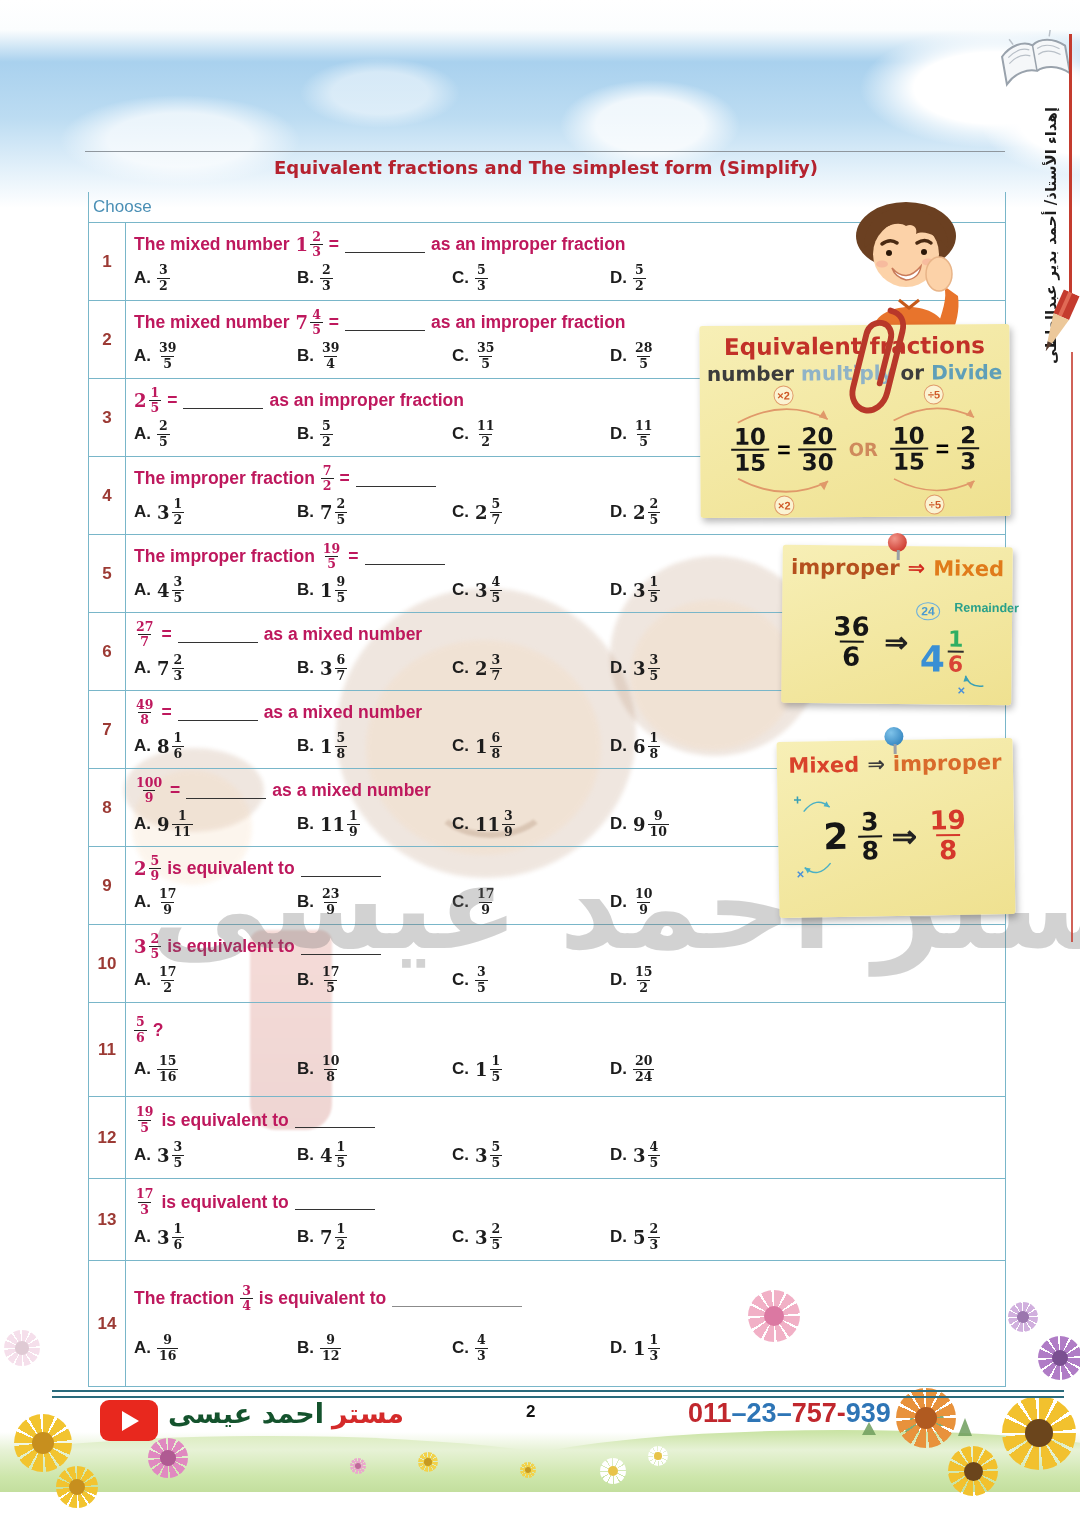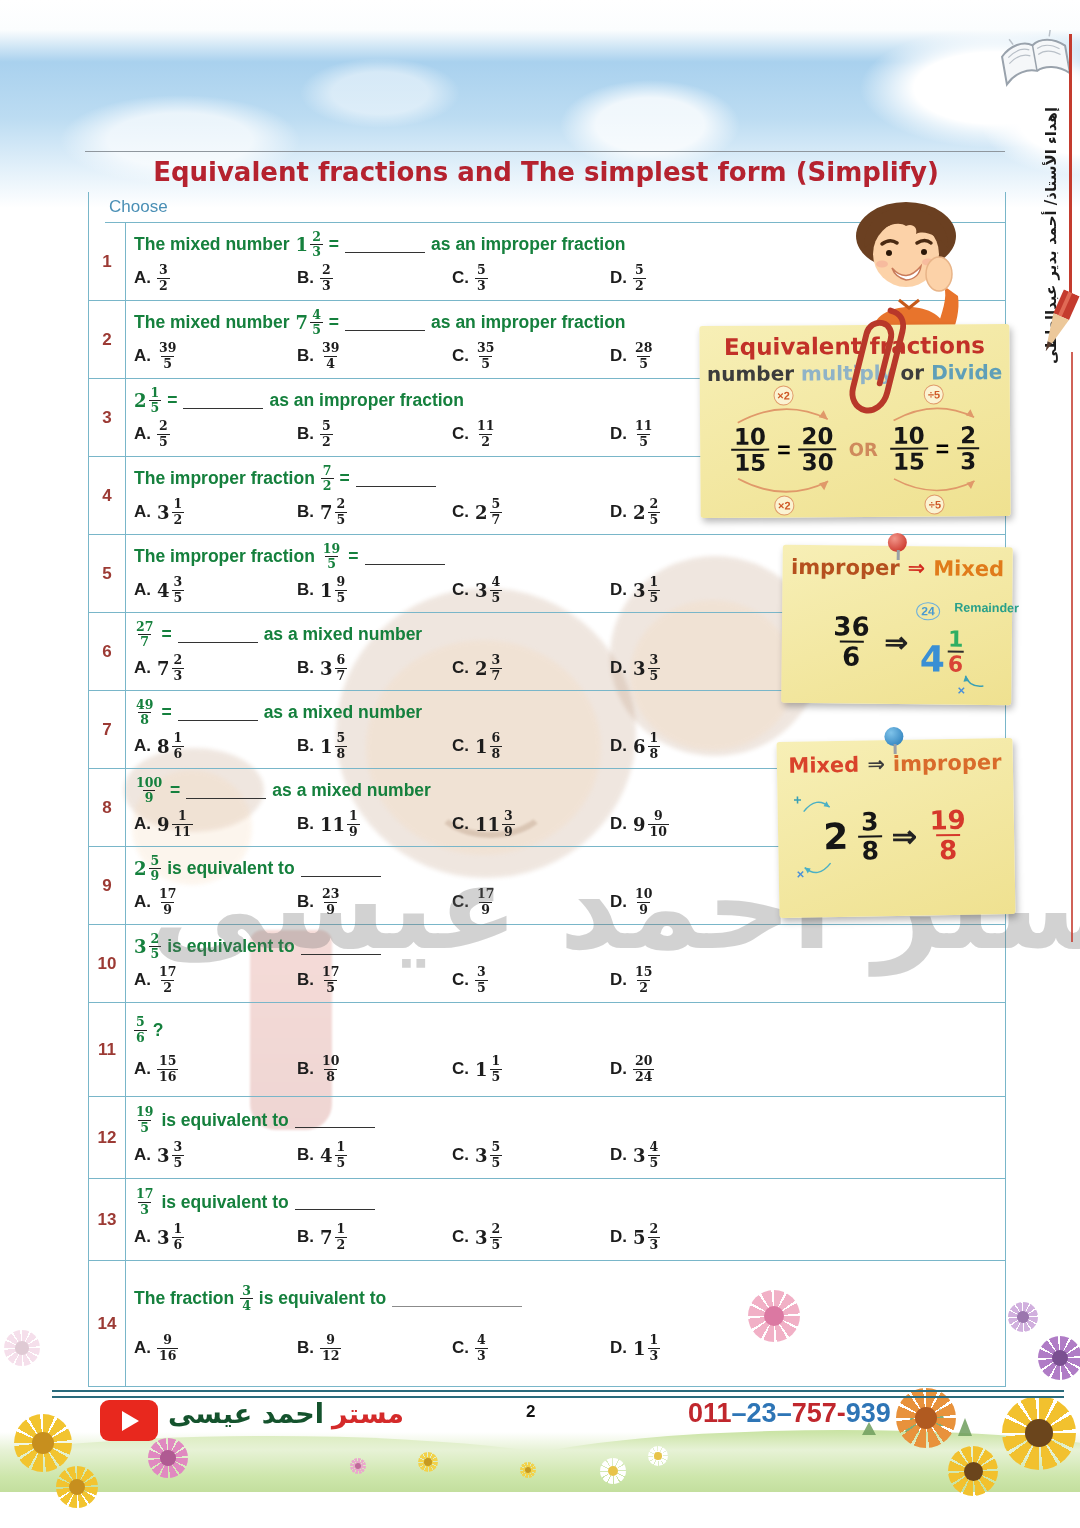--- a/index.html
+++ b/index.html
@@ -13,31 +13,31 @@
   .kid-hair,.kid-face{position:absolute;border-radius:50%;filter:blur(2px);z-index:1;}
   .kid-hair{background:#a06a42;opacity:.16;}
   .kid-face{background:#f6d6b2;opacity:.22;}
   .kid-smile{position:absolute;border:6px solid rgba(120,70,40,.18);border-top-color:transparent;
              border-left-color:transparent;border-right-color:transparent;border-radius:50%;filter:blur(1px);z-index:1;}
   .red-item{position:absolute;left:250px;top:930px;width:82px;height:200px;z-index:1;opacity:.20;
             background:linear-gradient(180deg,#d05040,#b03428);border-radius:12px 12px 26px 26px;filter:blur(1px);}
   
   .title-line{position:absolute;left:85px;top:151px;width:920px;border-top:1.5px solid #8f979e;z-index:2;}
   .page-title{position:absolute;left:88px;top:157px;width:916px;text-align:center;z-index:2;
-              color:#b5222f;font-size:26px;font-weight:bold;font-family:"DejaVu Sans",sans-serif;}
+              color:#b5222f;font-size:18px;font-weight:bold;font-family:"DejaVu Sans",sans-serif;}
   
   .qtable{position:absolute;left:88px;top:192px;width:916px;z-index:2;
           border-left:1.6px solid #79b6c9;border-right:1.6px solid #79b6c9;}
-  .choose-row{height:30px;border-bottom:1.6px solid #79b6c9;display:flex;align-items:center;padding-left:4px;margin-left:16px;}
+  .choose-row{height:30px;border-bottom:1.6px solid #79b6c9;display:flex;align-items:center;padding-left:4px;}
   .choose{color:#4a8fb5;font-size:17px;}
   .qrow{display:flex;border-bottom:1.6px solid #79b6c9;box-sizing:border-box;}
   .qnum{width:36px;min-width:36px;border-right:1.6px solid #79b6c9;display:flex;align-items:center;
         justify-content:center;color:#9c3a34;font-weight:bold;font-size:17px;}
   .qcell{flex:1;display:flex;flex-direction:column;justify-content:space-evenly;padding:2px 6px 2px 8px;}
-  .stem{display:flex;align-items:center;gap:6px;font-size:17.5px;color:#15803d;font-weight:600;}
+  .stem{display:flex;align-items:center;gap:6px;font-size:17.5px;color:#be185d;font-weight:600;}
   .st{white-space:pre;}
   .blank{display:inline-block;width:80px;height:13px;border-bottom:1.6px solid #333;align-self:flex-end;margin-bottom:6px;}
   .blank2{width:130px;border-bottom:1px solid #8b8b8b;}
   .opts{display:flex;align-items:center;}
   .opt{display:flex;align-items:center;gap:6px;color:#1d1d1d;font-weight:bold;}
   .opt0{width:163px}.opt1{width:155px}.opt2{width:158px}.opt3{flex:1}
   .ol{font-size:17px;}
   .mx{display:inline-flex;align-items:center;gap:2px;font-family:"DejaVu Serif",serif;}
   .whole{font-size:18px;font-weight:bold;}
   .frac{display:inline-flex;flex-direction:column;align-items:center;line-height:1;font-size:12.5px;font-weight:bold;}

